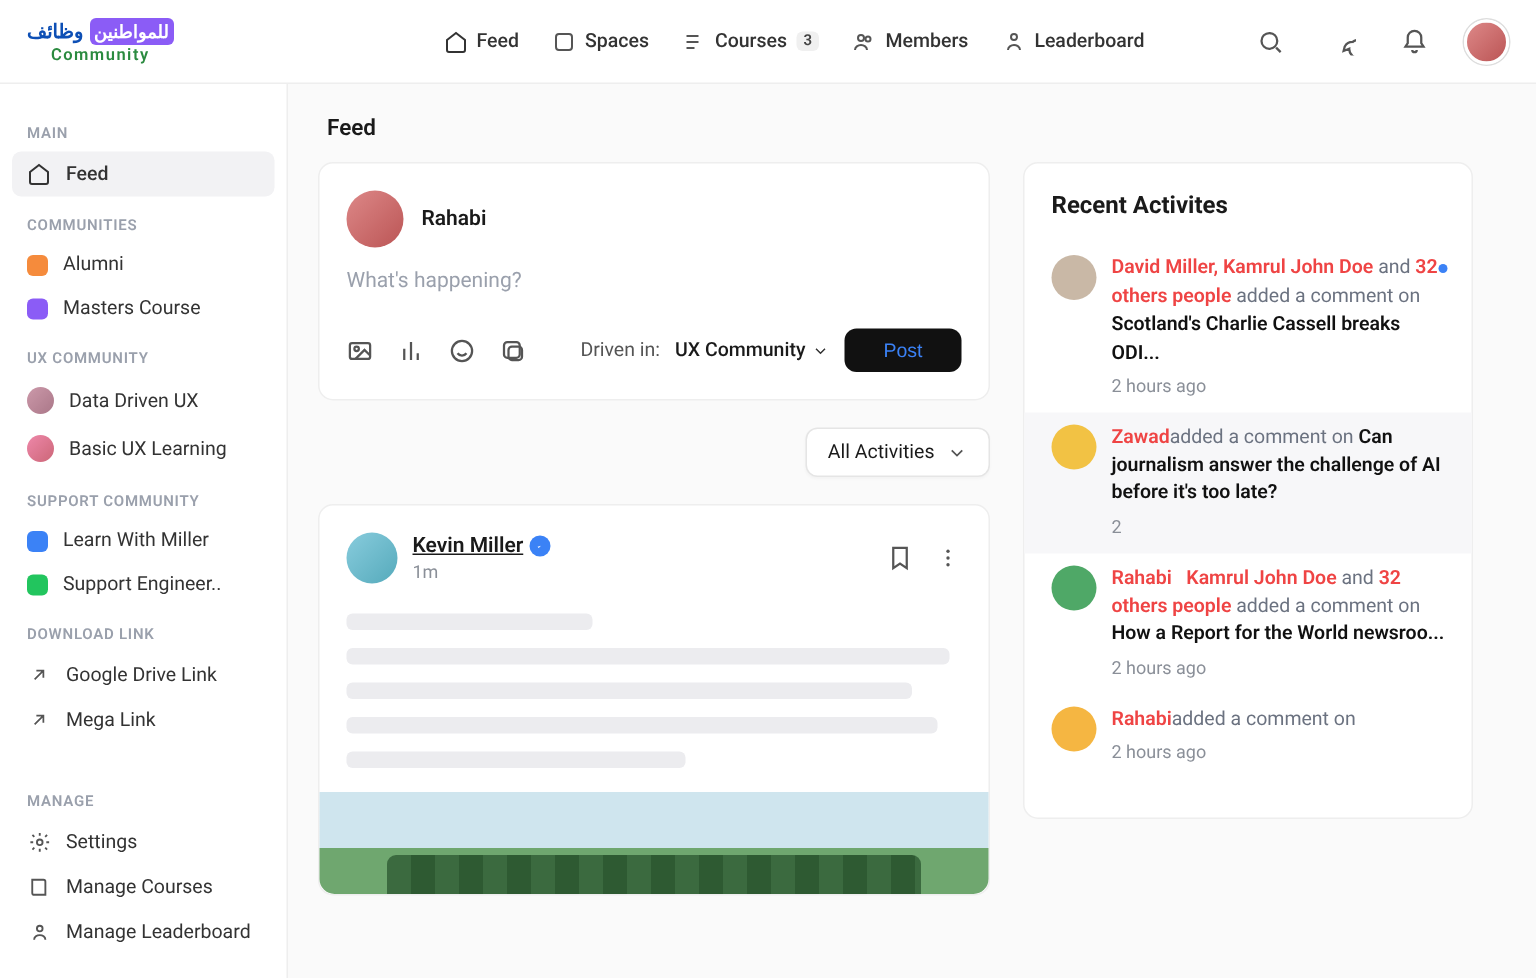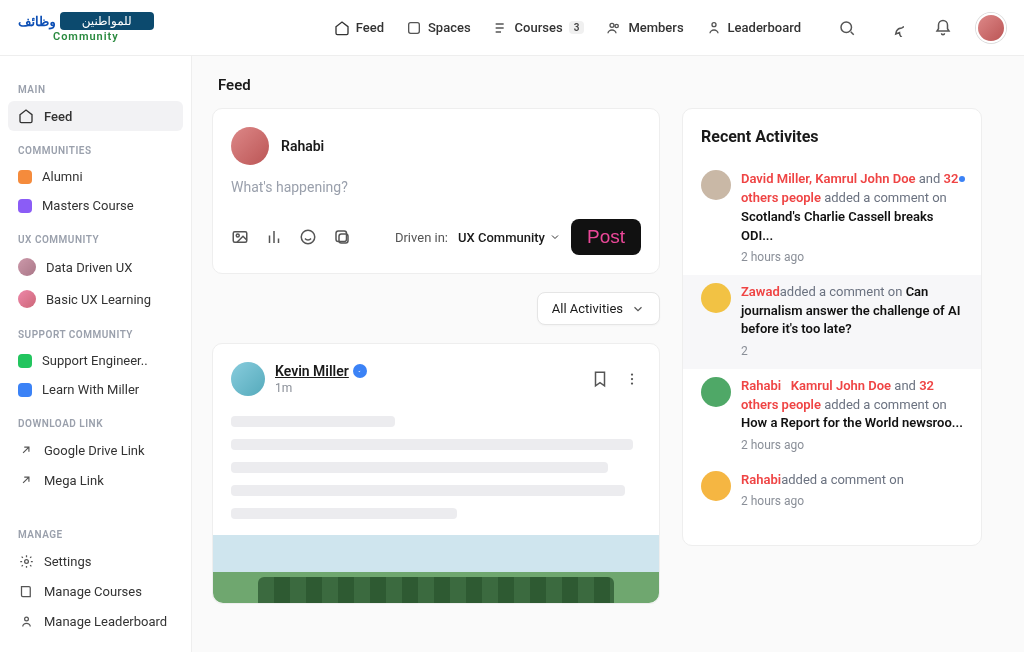--- a/index.html
+++ b/index.html
@@ -1,20 +1,20 @@
 <!DOCTYPE html>
 <html><head>
 <meta charset="utf-8">
 <style>
 * { margin: 0; padding: 0; box-sizing: border-box; }
 body { font-family: -apple-system, BlinkMacSystemFont, "Segoe UI", Roboto, sans-serif; background: #fafafa; color: #1a1a1a; width: 1024px; height: 652px; overflow: hidden; }
 .topbar { height: 56px; background: #fff; display: flex; align-items: center; padding: 0 18px; border-bottom: 1px solid #eee; }
 .logo { display: flex; flex-direction: column; align-items: center; }
 .logo-top { display: flex; align-items: center; gap: 4px; }
-.logo-pill { background: #0c4a6e; color: #fff; font-size: 12px; font-weight: 400; padding: 2px 22px; border-radius: 4px; }
+.logo-pill { background: #8b5cf6; color: #fff; font-size: 12px; font-weight: 700; padding: 2px 3px; border-radius: 4px; }
 .logo-ar { color: #0d4fb5; font-size: 13px; font-weight: 600; }
 .logo-sub { color: #2a8a3f; font-size: 11px; font-weight: 600; letter-spacing: 1px; text-align: center; }
 .top-nav { display: flex; align-items: center; gap: 22px; margin-left: 180px; }
 .top-nav-item { display: flex; align-items: center; gap: 6px; font-size: 13px; color: #333; cursor: pointer; font-weight: 500; }
 .top-nav-item .ico { width: 16px; height: 16px; }
 .badge-count { background: #f0f0f0; color: #444; font-size: 10px; padding: 1px 5px; border-radius: 4px; font-weight: 600; }
 .top-right { margin-left: auto; display: flex; align-items: center; gap: 18px; }
 .round-btn { width: 30px; height: 30px; border-radius: 50%; display: flex; align-items: center; justify-content: center; cursor: pointer; }
 .avatar { width: 30px; height: 30px; border-radius: 50%; background: linear-gradient(135deg,#d88,#b55); border:2px solid #fff; box-shadow:0 0 0 1px #ddd; }
 .layout { display: flex; height: calc(652px - 56px); }
@@ -37,21 +37,21 @@
 .composer-top { display: flex; align-items: center; gap: 12px; }
 .av-md { width: 38px; height: 38px; border-radius: 50%; background: linear-gradient(135deg,#d88,#b55); }
 .composer-name { font-size: 14px; font-weight: 600; }
 .composer-input { margin-top: 14px; color: #9aa0ac; font-size: 14px; }
 .composer-bottom { display: flex; align-items: center; margin-top: 24px; }
 .comp-icons { display: flex; gap: 16px; }
 .comp-icons .ico { width: 18px; height: 18px; color: #555; cursor: pointer; }
 .comp-right { margin-left: auto; display: flex; align-items: center; gap: 10px; font-size: 13px; }
 .posted-in { color: #555; }
 .select-chip { font-weight: 500; display: flex; align-items: center; gap: 4px; cursor: pointer; }
-.post-btn { background: #111; color: #ec4899; font-size: 19px; font-weight: 500; padding: 7px 16px; border-radius: 8px; border: none; cursor: pointer; }
+.post-btn { background: #111; color: #3b82f6; font-size: 13px; font-weight: 500; padding: 7px 26px; border-radius: 8px; border: none; cursor: pointer; }
 .filter-row { display: flex; justify-content: flex-end; }
 .filter-chip { background: #fff; border: 1px solid #e5e5e5; border-radius: 8px; padding: 8px 14px; font-size: 13px; display: flex; align-items: center; gap: 8px; cursor: pointer; box-shadow: 0 1px 2px rgba(0,0,0,.03); }
 .post-head { display: flex; align-items: center; gap: 10px; }
 .av-sm { width: 34px; height: 34px; border-radius: 50%; background: linear-gradient(135deg,#8cd,#5ab); }
 .post-name { font-size: 14px; font-weight: 600; display: flex; align-items: center; gap: 4px; text-decoration: underline; }
 .verified { width: 14px; height: 14px; background: #3b82f6; border-radius: 50%; display: inline-flex; align-items: center; justify-content: center; }
 .verified svg { width: 9px; height: 9px; }
 .post-time { font-size: 12px; color: #8a8f98; margin-top: 2px; }
 .post-actions { margin-left: auto; display: flex; gap: 14px; }
 .skeleton { margin-top: 20px; }
@@ -177,26 +177,26 @@
       <span class="mini-av" style="background:linear-gradient(135deg,#c9a,#a78)"></span>
       <span>Data Driven UX</span>
     </div>
     <div class="side-item">
       <span class="mini-av"></span>
       <span>Basic UX Learning</span>
     </div>
 
     <div class="side-header">SUPPORT COMMUNITY</div>
     <div class="side-item">
+      <span class="dot blue"></span>
+      <span>Learn With Miller</span>
+    </div>
+    <div class="side-item">
       <span class="dot green"></span>
       <span>Support Engineer..</span>
-    </div>
-    <div class="side-item">
-      <span class="dot blue"></span>
-      <span>Learn With Miller</span>
     </div>
 
     <div class="side-header">DOWNLOAD LINK</div>
     <div class="side-item">
       <span class="side-ico">
           <svg width="14" height="14" viewBox="0 0 24 24" fill="none" stroke="#555" stroke-width="2">
             <path d="M7 17L17 7M9 7h8v8"></path>
           </svg>
         </span>
       <span>Google Drive Link</span>

